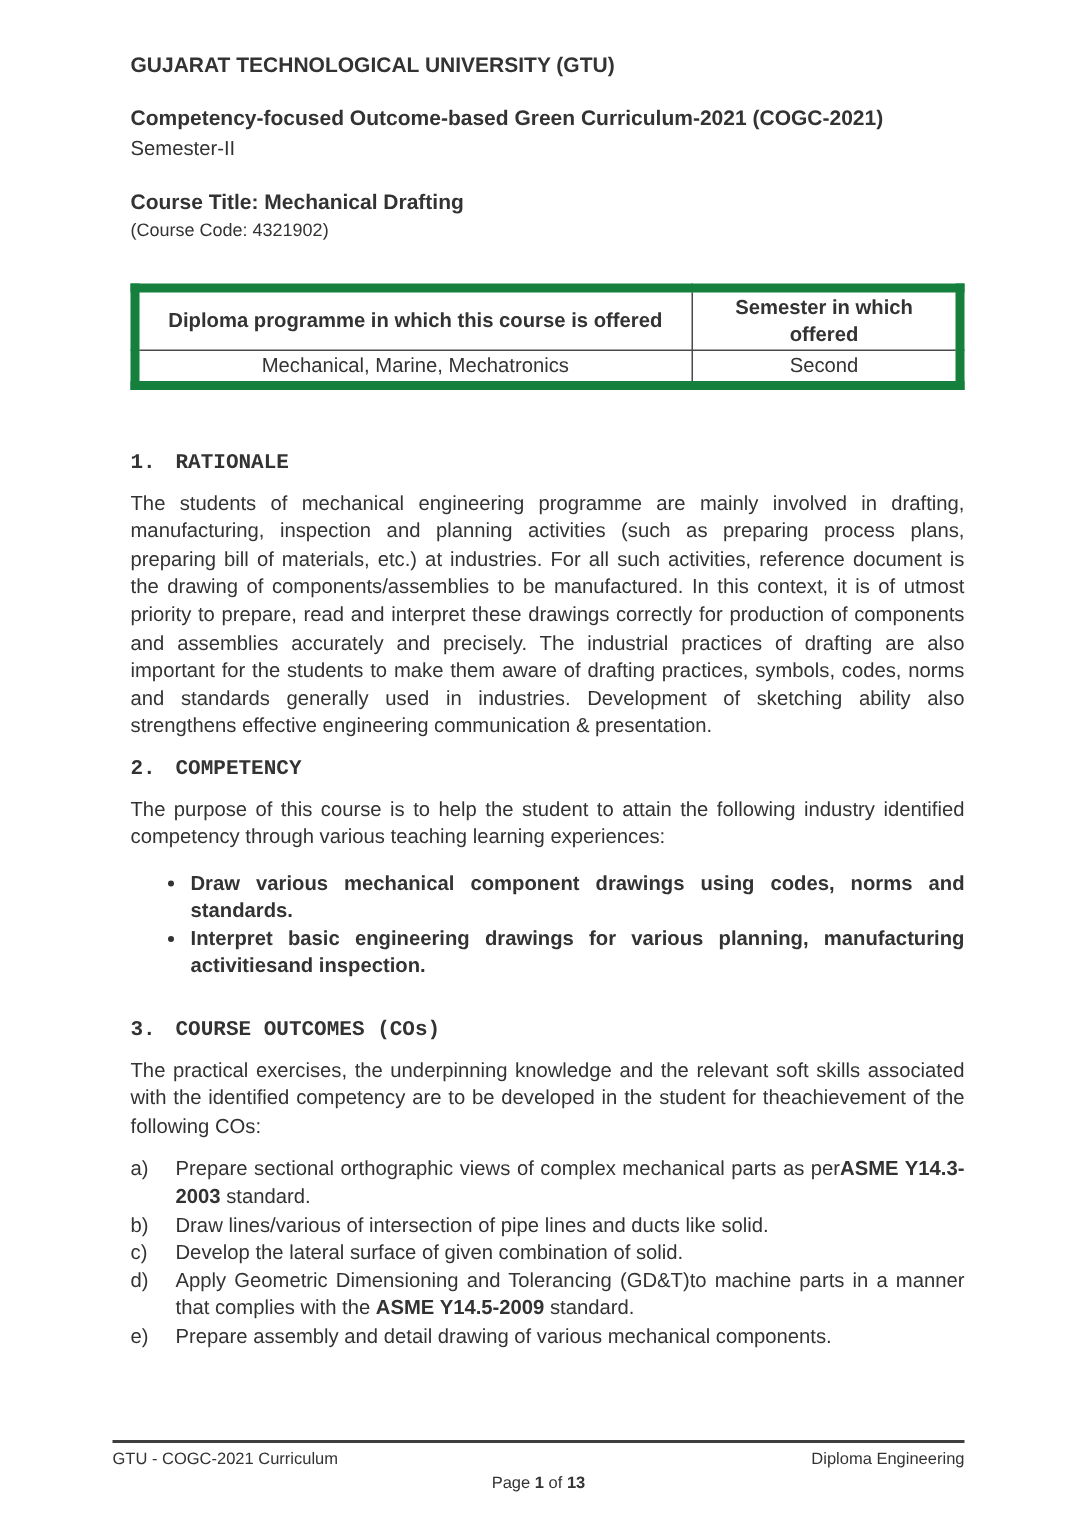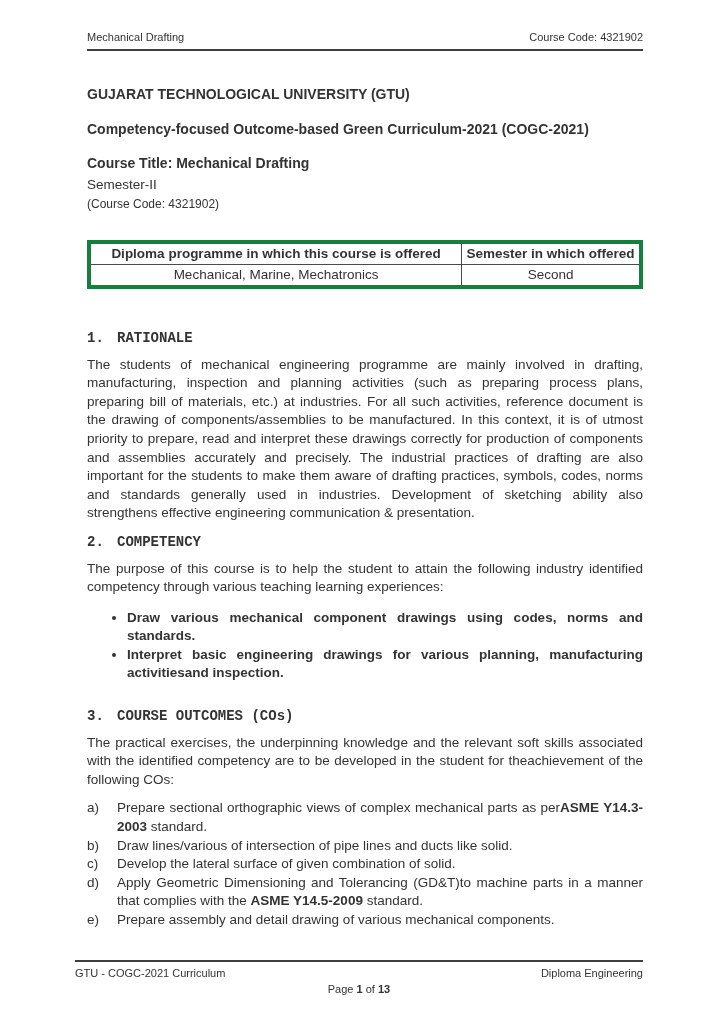--- a/index.html
+++ b/index.html
@@ -36,21 +36,21 @@
   .t-curriculum { margin-top: 16px; font-weight: bold; font-size: 14px; }
   .t-semester   { margin-top: 3px;  font-size: 13.5px; }
   .t-course     { margin-top: 16px; font-weight: bold; font-size: 14px; }
   .t-code       { margin-top: 1px;  font-size: 12px; }
 
   
   table.offer-table {
     margin-top: 26px;
     width: 100%;
     border-collapse: collapse;
-    border: 4px solid #15803d;
+    border: 6px solid #15803d;
   }
   table.offer-table th, table.offer-table td {
     border: 1px solid #4a4a4a;
     text-align: center;
     padding: 1px 4px;
     font-size: 13.5px;
     line-height: 18px;
   }
   table.offer-table th { font-weight: bold; }
   table.offer-table .col-programme { width: 67.5%; }
@@ -87,29 +87,25 @@
   .footer-row { display: flex; justify-content: space-between; }
   .footer-page { text-align: center; margin-top: 2px; }
   b { font-weight: bold; }
 </style>
 </head>
 <body>
 
 <div class="page">
   <div class="content">
 
-    <div class="doc-header">
-      <span>Mechanical Drafting</span>
-      <span>Course Code: 4321902</span>
-    </div>
 
     <div class="title-line t-university">GUJARAT TECHNOLOGICAL UNIVERSITY (GTU)</div>
     <div class="title-line t-curriculum">Competency-focused Outcome-based Green Curriculum-2021 (COGC-2021)</div>
+    <div class="title-line t-semester">Semester-II</div>
     <div class="title-line t-course">Course Title: Mechanical Drafting</div>
-    <div class="title-line t-semester">Semester-II</div>
     <div class="title-line t-code">(Course Code: 4321902)</div>
 
     <table class="offer-table">
       <thead>
         <tr>
           <th class="col-programme">Diploma programme in which this course is offered</th>
           <th class="col-semester">Semester in which offered</th>
         </tr>
       </thead>
       <tbody>

